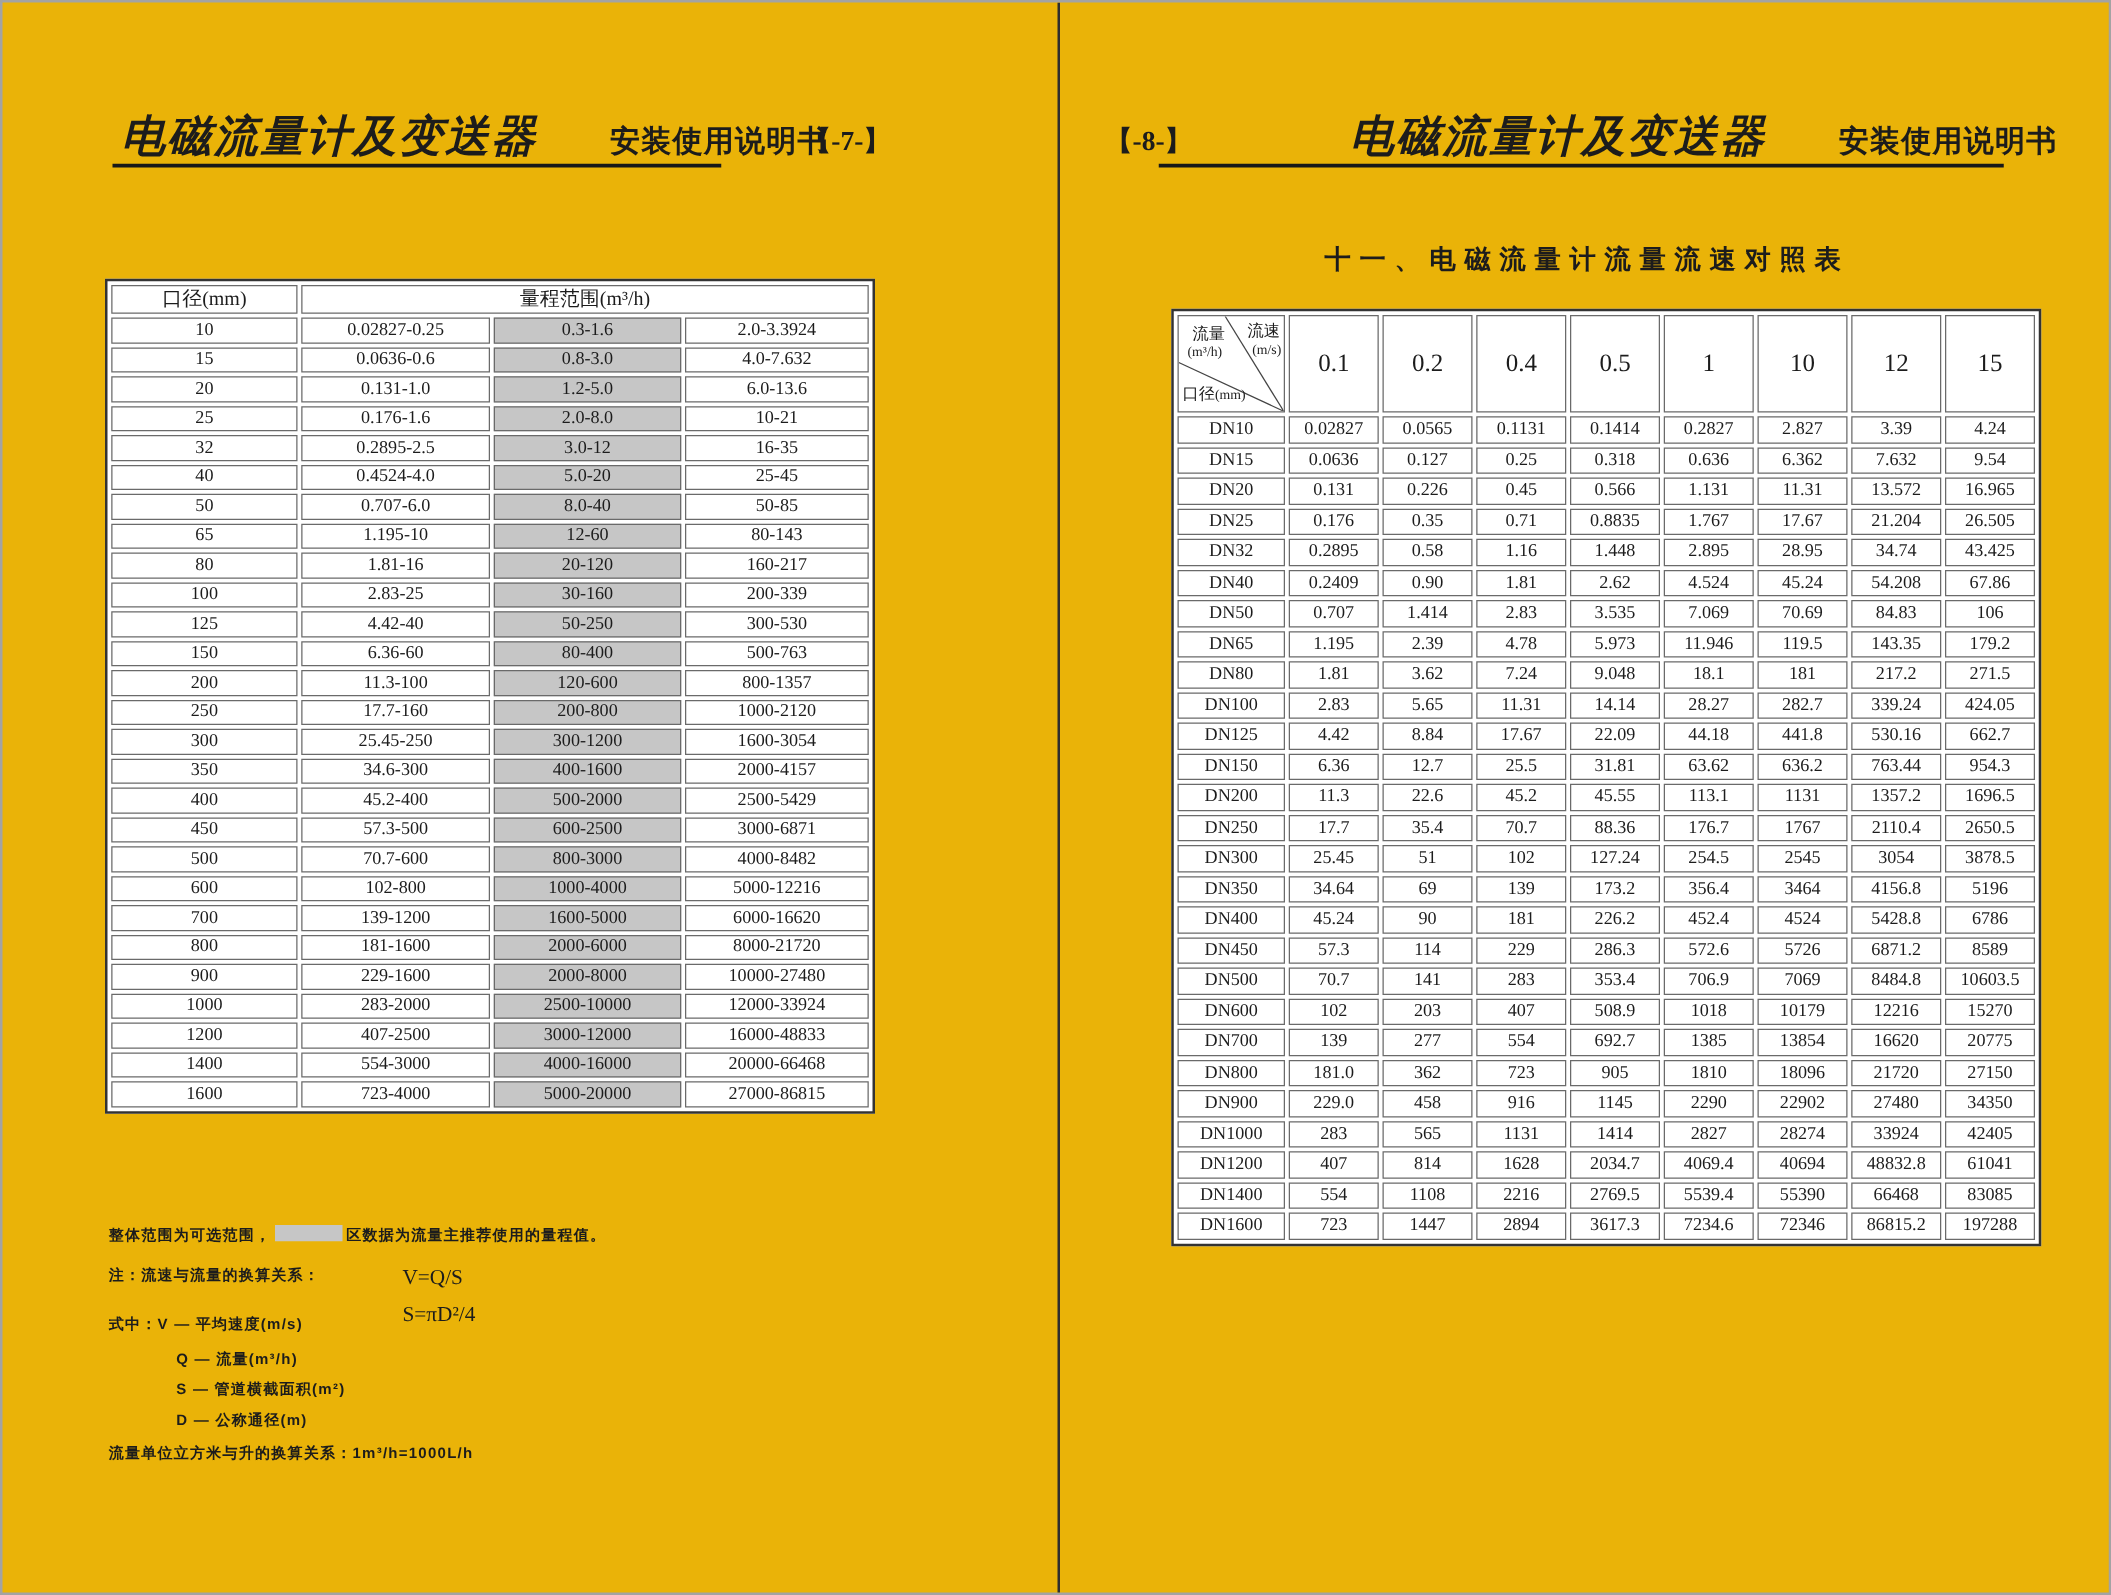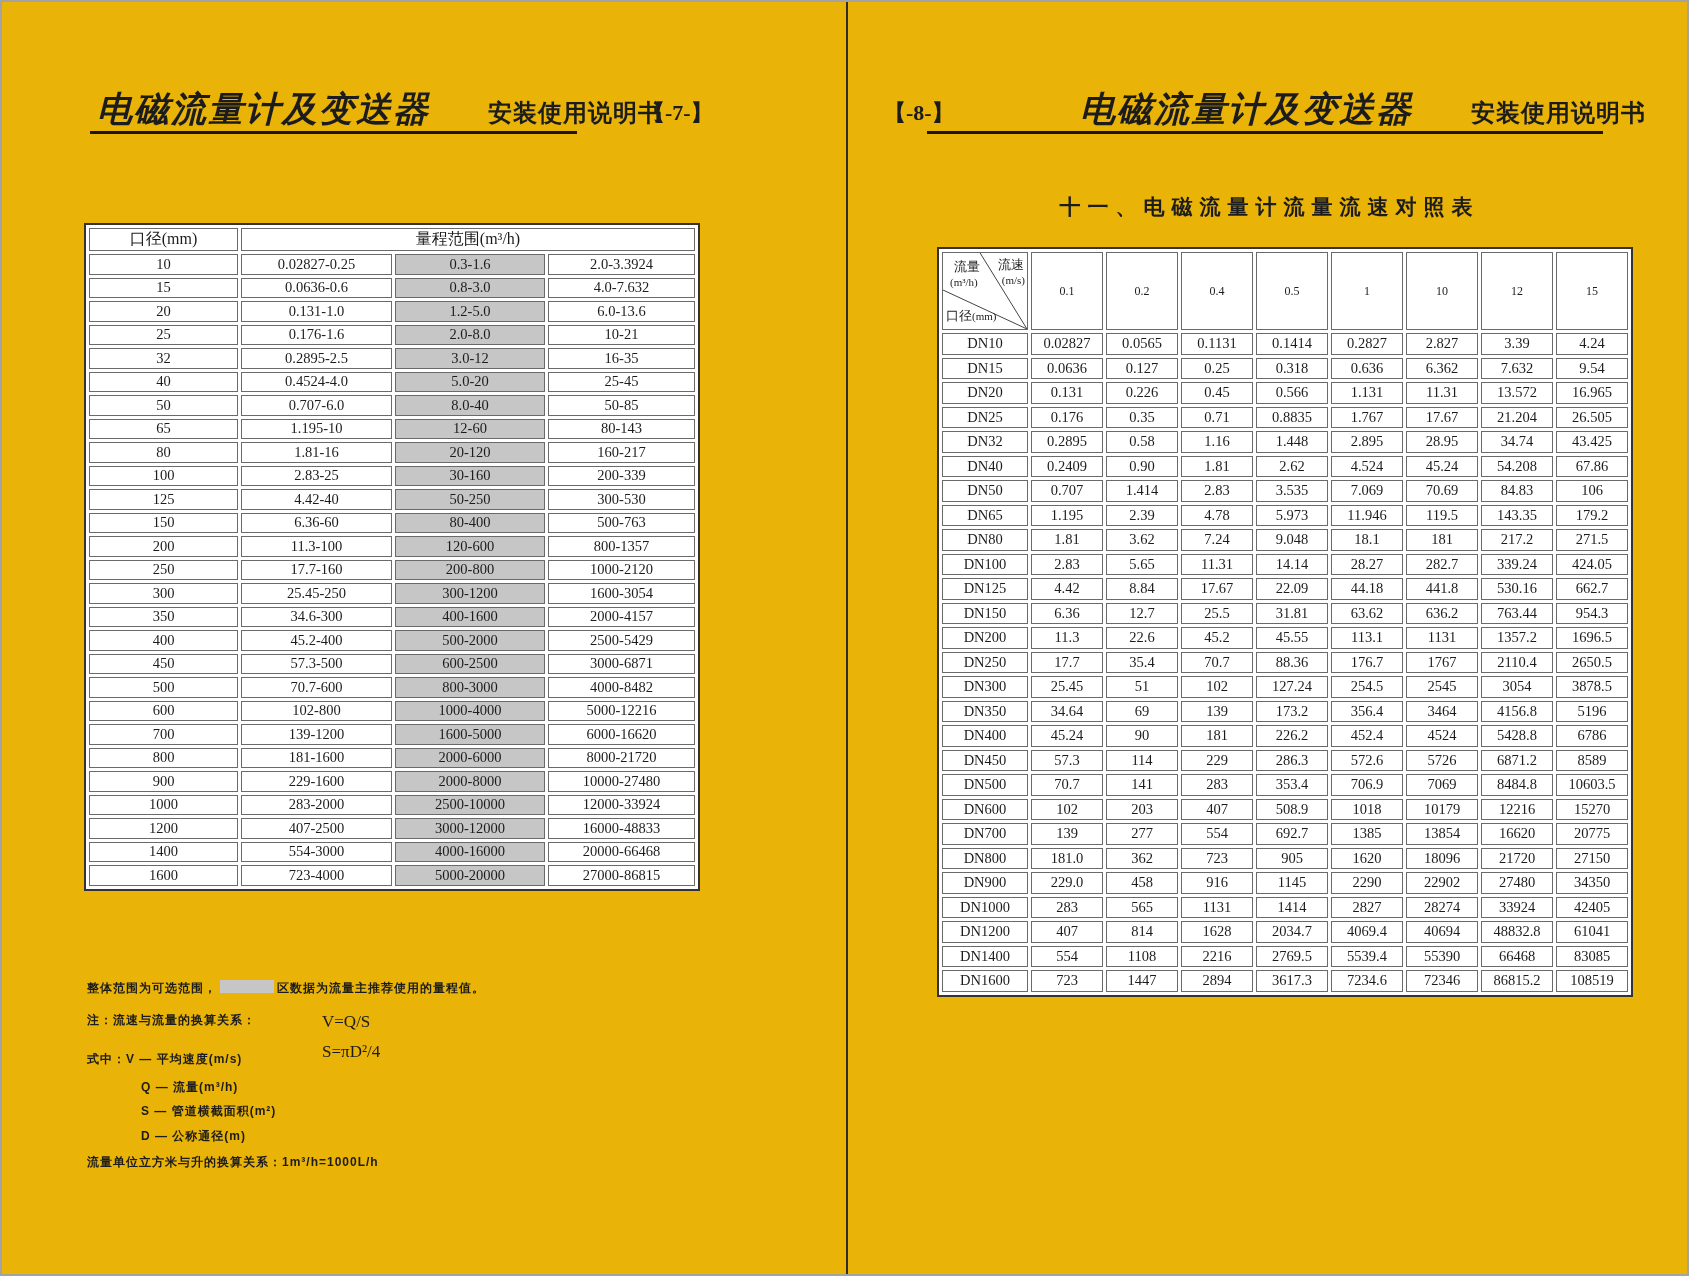--- a/index.html
+++ b/index.html
@@ -22,21 +22,21 @@
 
   
   table.grid { border-collapse:separate; border-spacing:3px; background:#fff;
                border:2px solid var(--frame); table-layout:fixed; position:absolute;
                font-family:"Liberation Serif","DejaVu Serif",serif; }
   table.grid td, table.grid th { border:1px solid var(--line); text-align:center;
                vertical-align:middle; font-weight:normal; overflow:hidden; white-space:nowrap; }
   #left-table td { height:20.5px; font-size:14.5px; }
   #left-table th { height:22px; font-size:16px; }
   #left-table td.hl { background:var(--hl); }
-  #right-table th.vel { height:78px; font-size:12px; }
+  #right-table th.vel { height:78px; font-size:20px; }
   #right-table td { height:21.5px; font-size:14.5px; }
 
   
   .corner { position:relative; padding:0; }
   .corner svg { position:absolute; left:0; top:0; width:100%; height:100%; }
   .corner .lbl { position:absolute; font-size:13px; line-height:13px; white-space:nowrap; }
   .corner .unit { font-size:11px; }
 
   
   .note { position:absolute; font-size:12px; font-weight:bold; white-space:nowrap; letter-spacing:1px; }
@@ -527,21 +527,21 @@
           <td>13854</td>
           <td>16620</td>
           <td>20775</td>
         </tr>
         <tr>
           <td>DN800</td>
           <td>181.0</td>
           <td>362</td>
           <td>723</td>
           <td>905</td>
-          <td>1620</td>
+          <td>1810</td>
           <td>18096</td>
           <td>21720</td>
           <td>27150</td>
         </tr>
         <tr>
           <td>DN900</td>
           <td>229.0</td>
           <td>458</td>
           <td>916</td>
           <td>1145</td>
@@ -585,17 +585,17 @@
         </tr>
         <tr>
           <td>DN1600</td>
           <td>723</td>
           <td>1447</td>
           <td>2894</td>
           <td>3617.3</td>
           <td>7234.6</td>
           <td>72346</td>
           <td>86815.2</td>
-          <td>108519</td>
+          <td>197288</td>
         </tr>
       </tbody>
   </table>
 </div>
 
 </body></html>

